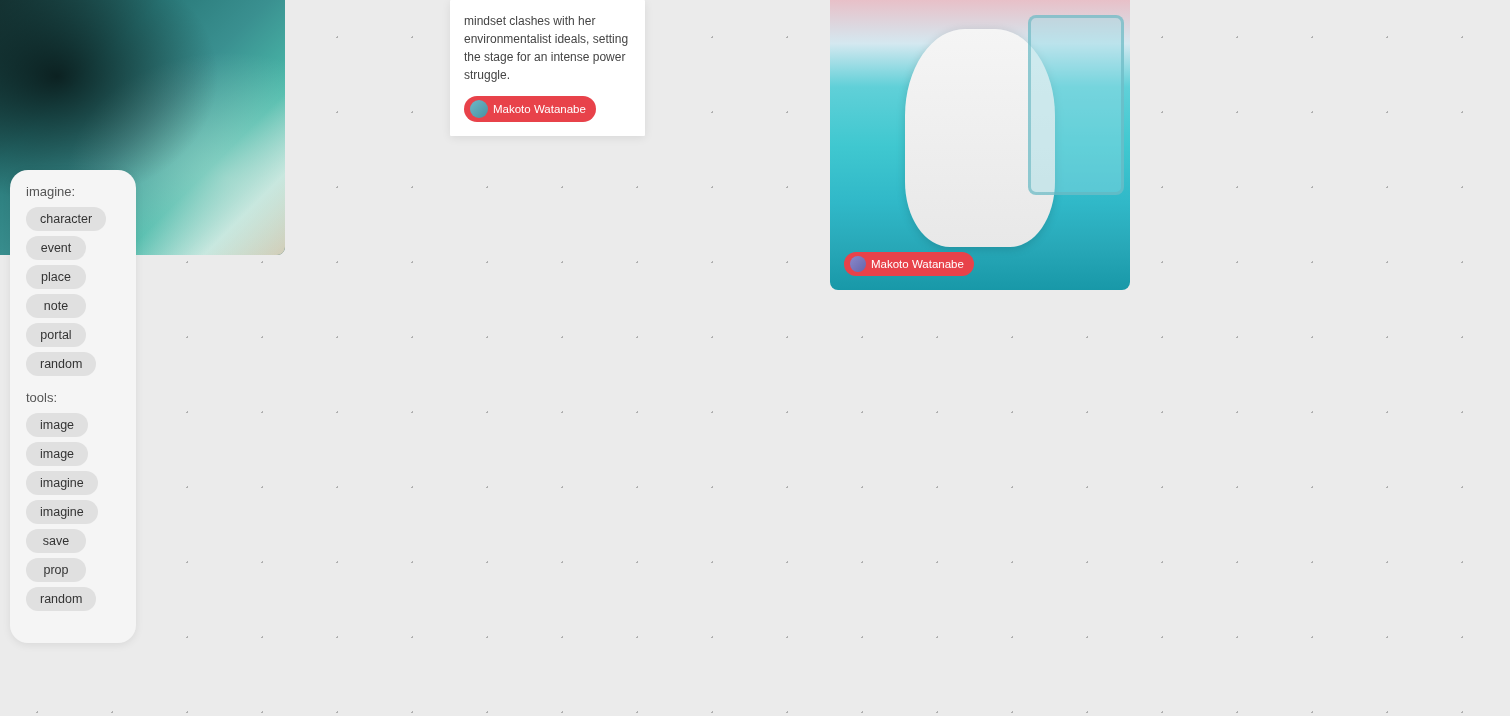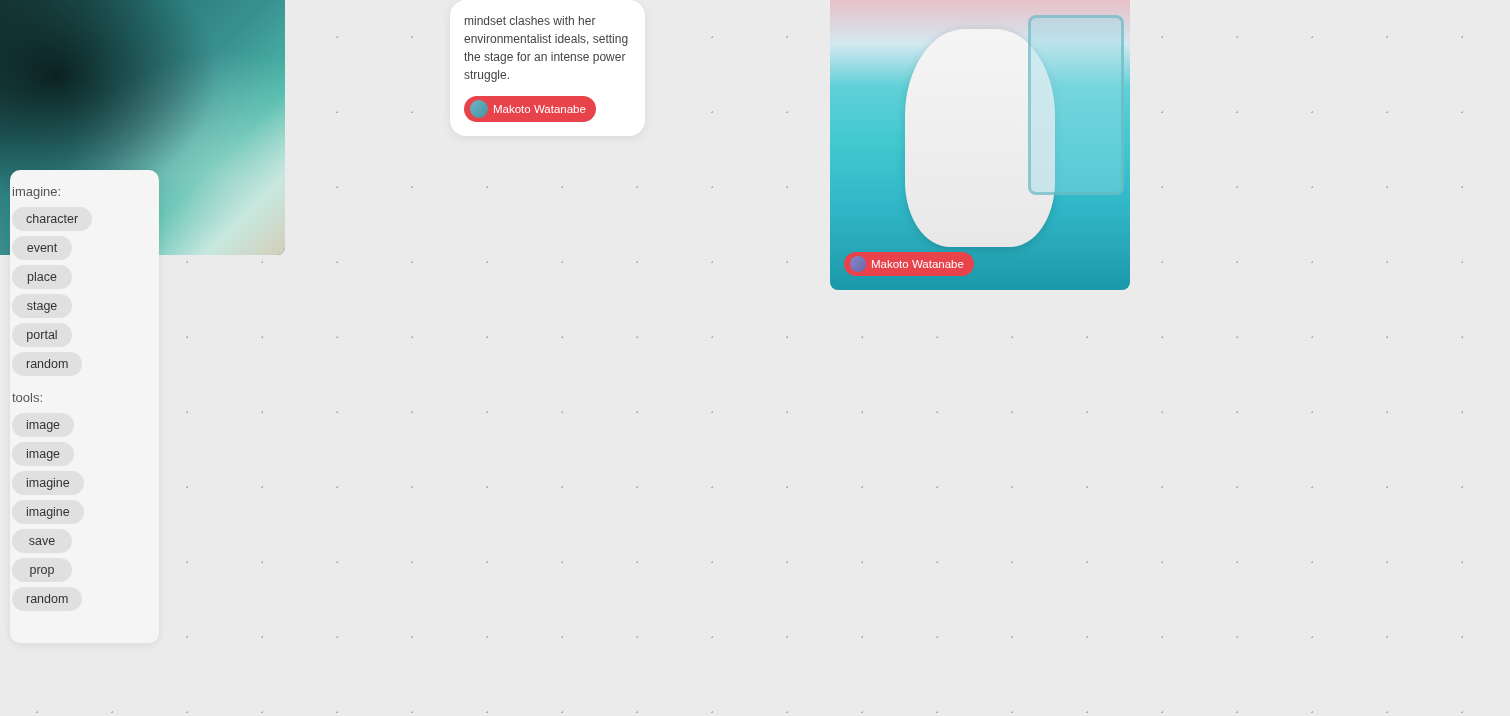--- a/index.html
+++ b/index.html
@@ -22,24 +22,24 @@
       background-size: 75px 75px;
       pointer-events: none;
       z-index: 0;
     }
 
     
     .sidebar {
       position: absolute;
       left: 10px;
       top: 170px;
-      width: 149px;
+      width: 126px;
       background: #f5f5f5;
-      border-radius: 10px;
-      padding: 14px 12px 18px 2px;
+      border-radius: 18px;
+      padding: 14px 12px 18px 16px;
       z-index: 10;
       box-shadow: 0 2px 8px rgba(0,0,0,0.08);
     }
 
     .sidebar-section-label {
       font-size: 13px;
       color: #555;
       margin-bottom: 8px;
       font-weight: 400;
     }
@@ -95,21 +95,21 @@
         radial-gradient(ellipse at 80% 70%, rgba(200,230,220,0.5) 0%, transparent 50%);
     }
 
     
     .card-text {
       position: absolute;
       left: 450px;
       top: 0;
       width: 195px;
       background: white;
-      border-radius: 16px;
+      border-radius: 1px;
       padding: 12px 14px 14px 14px;
       z-index: 5;
       box-shadow: 0 2px 10px rgba(0,0,0,0.08);
     }
 
     .card-text-body {
       font-size: 12px;
       color: #444;
       line-height: 1.5;
       margin-bottom: 12px;
@@ -225,21 +225,21 @@
     <span>Makoto Watanabe</span>
   </div>
 </div>
 
 <div class="sidebar">
   <div class="sidebar-section-label">imagine:</div>
   <div class="sidebar-buttons">
     <button class="sidebar-btn">character</button>
     <button class="sidebar-btn">event</button>
     <button class="sidebar-btn">place</button>
-    <button class="sidebar-btn">stage</button>
+    <button class="sidebar-btn">note</button>
     <button class="sidebar-btn">portal</button>
     <button class="sidebar-btn">random</button>
   </div>
 
   <div class="sidebar-section-label">tools:</div>
   <div class="sidebar-buttons">
     <button class="sidebar-btn">image</button>
     <button class="sidebar-btn">image</button>
     <button class="sidebar-btn">imagine</button>
     <button class="sidebar-btn">imagine</button>

